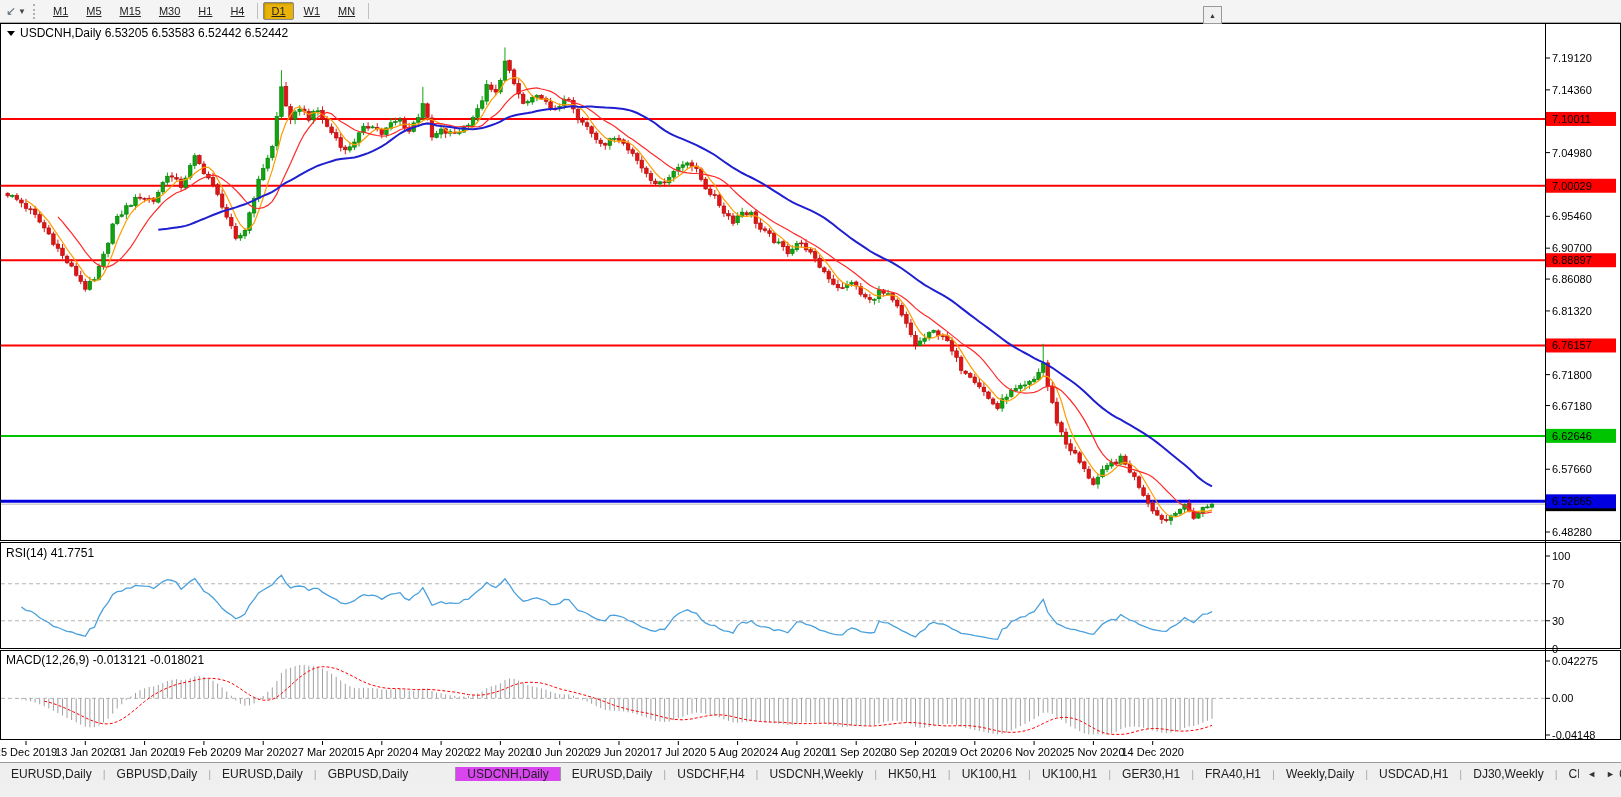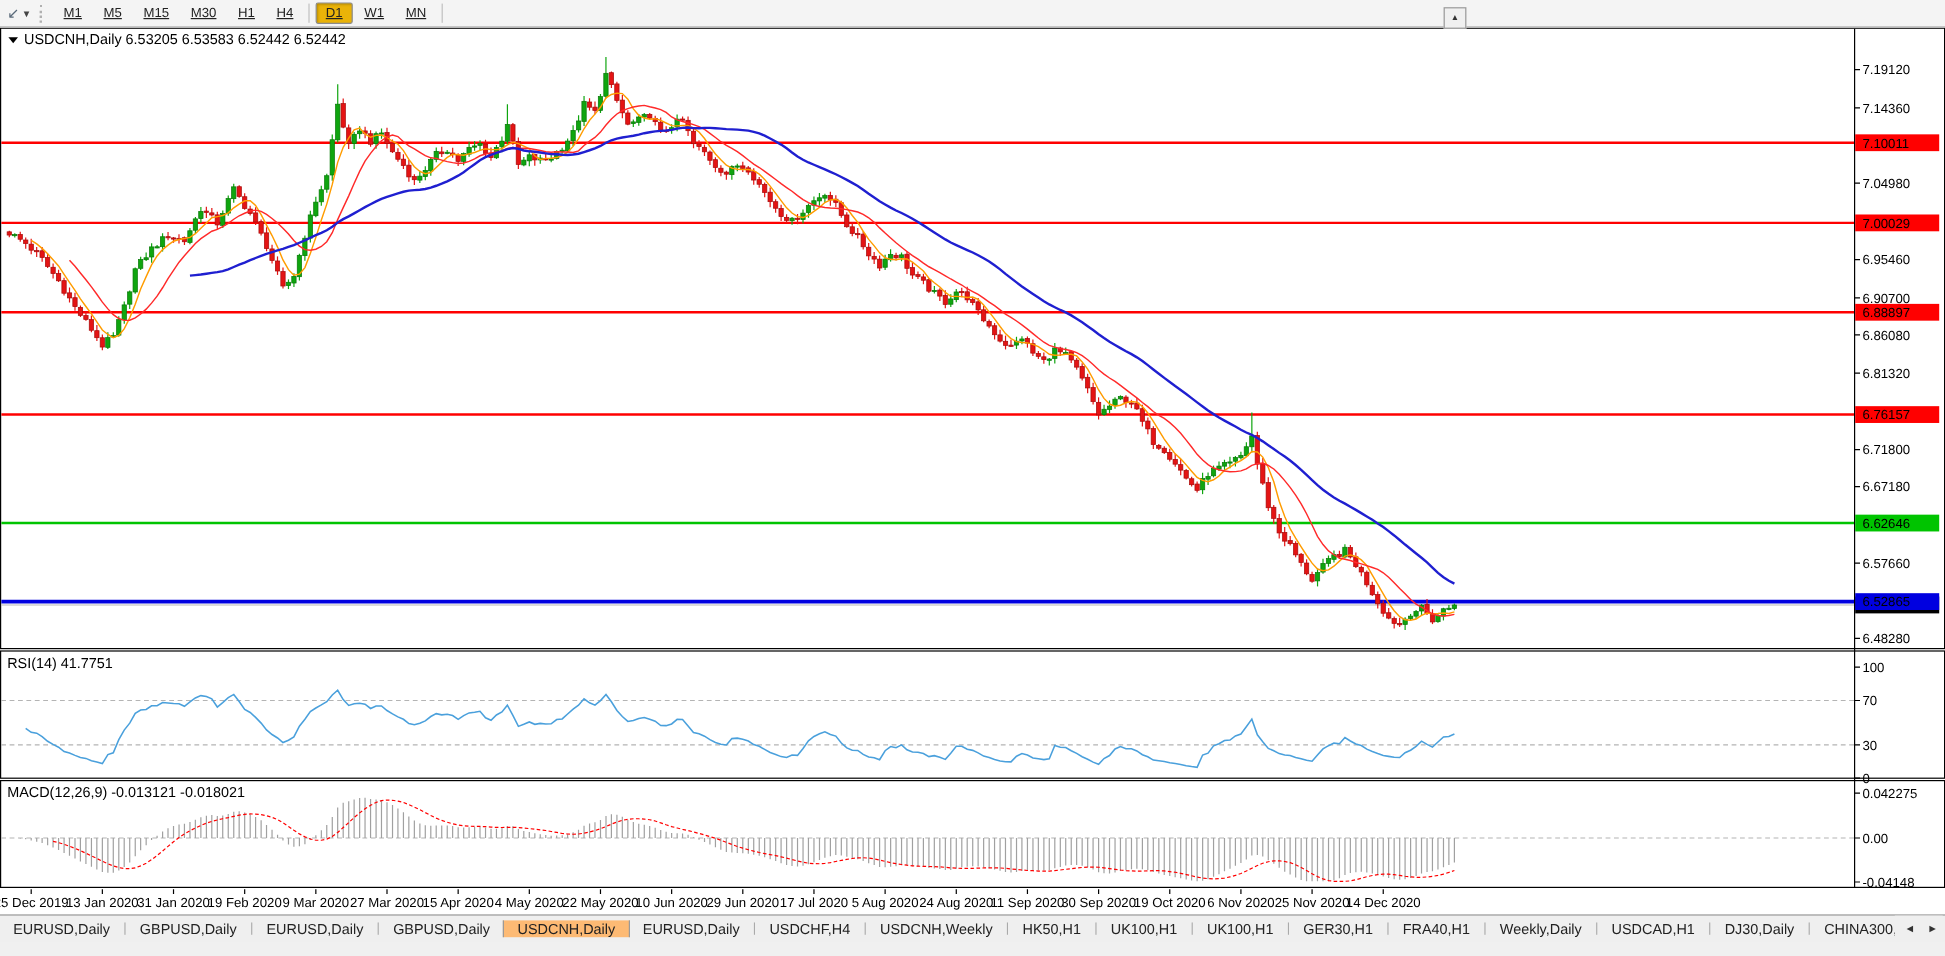--- a/index.html
+++ b/index.html
@@ -17,21 +17,21 @@
   .mini-scroll{position:absolute;left:1203px;top:6px;width:17px;height:16px;background:#f0f0f0;
                border:1px solid #999;z-index:6;display:flex;align-items:center;justify-content:center;
                font-size:7px;color:#333;}
   
   #cv{position:absolute;top:0;left:0;z-index:1;}
   #cv text{fill:#000;font-family:"Liberation Sans",sans-serif;}
   
   .tabbar{position:absolute;top:762px;left:0;width:1621px;height:22px;background:#efefef;
           border-top:1px solid #9a9a9a;display:flex;align-items:center;z-index:5;font-size:12px;color:#222;}
   .tab{display:flex;align-items:center;padding:0 11px;white-space:nowrap;}
-  .tab.active{background:#fdba74;border-left:1px solid #9a9a9a;border-right:1px solid #9a9a9a;margin-top:0px;}
+  .tab.active{background:#d946ef;border-left:1px solid #9a9a9a;border-right:1px solid #9a9a9a;margin-top:0px;margin-left:36px;}
   .tabsep{display:flex;align-items:center;color:#aaa;font-size:11px;}
   .tab-arrows{position:absolute;right:2px;top:0;height:22px;display:flex;align-items:center;gap:2px;background:#efefef;padding-left:4px;}
   .tab-arrow{font-size:9px;color:#333;padding:1px 4px;}
   .bottomstrip{position:absolute;top:784px;left:0;width:1621px;height:13px;background:#f0f0f0;z-index:4;}
 </style>
 </head>
 <body>
 
 <div class="toolbar">
   <span class="tool-icon">↙</span>
@@ -751,21 +751,21 @@
     <div class="tab">UK100,H1</div>
     <span class="tabsep">|</span>
     <div class="tab">GER30,H1</div>
     <span class="tabsep">|</span>
     <div class="tab">FRA40,H1</div>
     <span class="tabsep">|</span>
     <div class="tab">Weekly,Daily</div>
     <span class="tabsep">|</span>
     <div class="tab">USDCAD,H1</div>
     <span class="tabsep">|</span>
-    <div class="tab">DJ30,Daily</div>
+    <div class="tab">DJ30,Weekly</div>
     <span class="tabsep">|</span>
     <div class="tab">CHINA300,H1</div>
     <span class="tabsep">|</span>
     <div class="tab">U</div>
     <div class="tab-arrows">
       <span class="tab-arrow">◄</span>
       <span class="tab-arrow">►</span>
     </div>
   </div>
 <div class="bottomstrip"></div>

